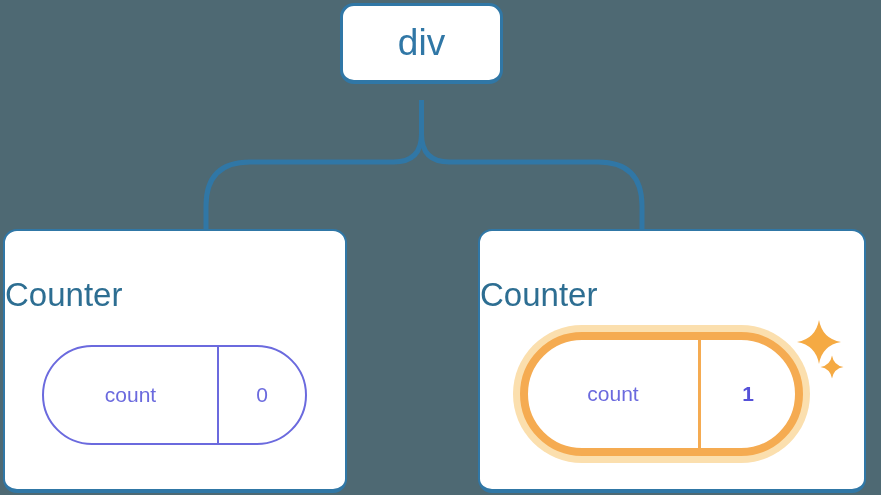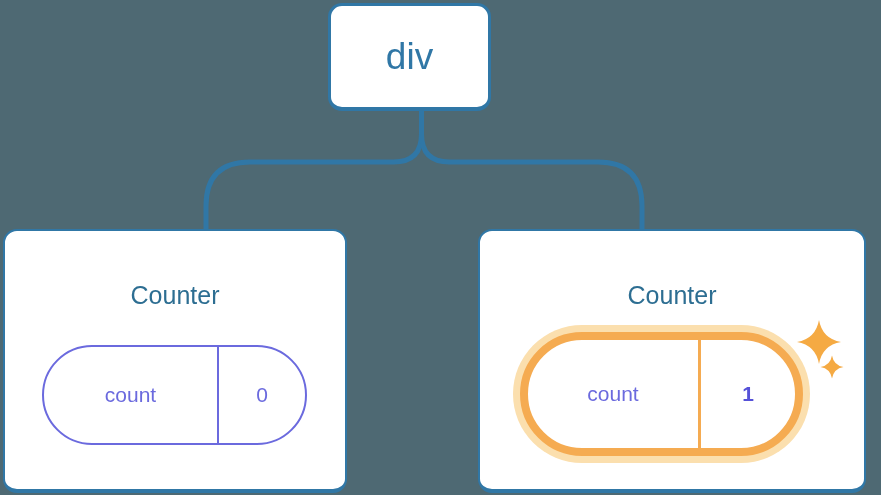--- a/index.html
+++ b/index.html
@@ -16,22 +16,22 @@
 
   .connector-svg {
     position: absolute;
     left: 0; top: 0;
     width: 881px; height: 495px;
     pointer-events: none;
   }
 
   .root-box {
     position: absolute;
-    left: 328px; top: 3px;
-    width: 163px; height: 108px;
+    left: 340px; top: 3px;
+    width: 163px; height: 81px;
     background: #ffffff;
     border: 3px solid #3077a6;
     border-bottom-width: 4px;
     border-radius: 14px;
     display: flex;
     align-items: center;
     justify-content: center;
   }
   .root-label {
     color: #3077a6;
@@ -48,23 +48,22 @@
     border-bottom-width: 4px;
     border-radius: 14px;
   }
   .card-left  { left: 3px;  width: 344px; }
   .card-right { left: 478px; width: 388px; }
 
   .card-title {
     position: absolute;
     left: 0; top: 44px;
     width: 100%;
-    text-align: center;
     color: #2d6e92;
-    font-size: 25px;
+    font-size: 33px;
     font-weight: 500;
     line-height: 40px;
   }
 
   .pill {
     position: absolute;
     display: flex;
     align-items: stretch;
     background: #ffffff;
   }

